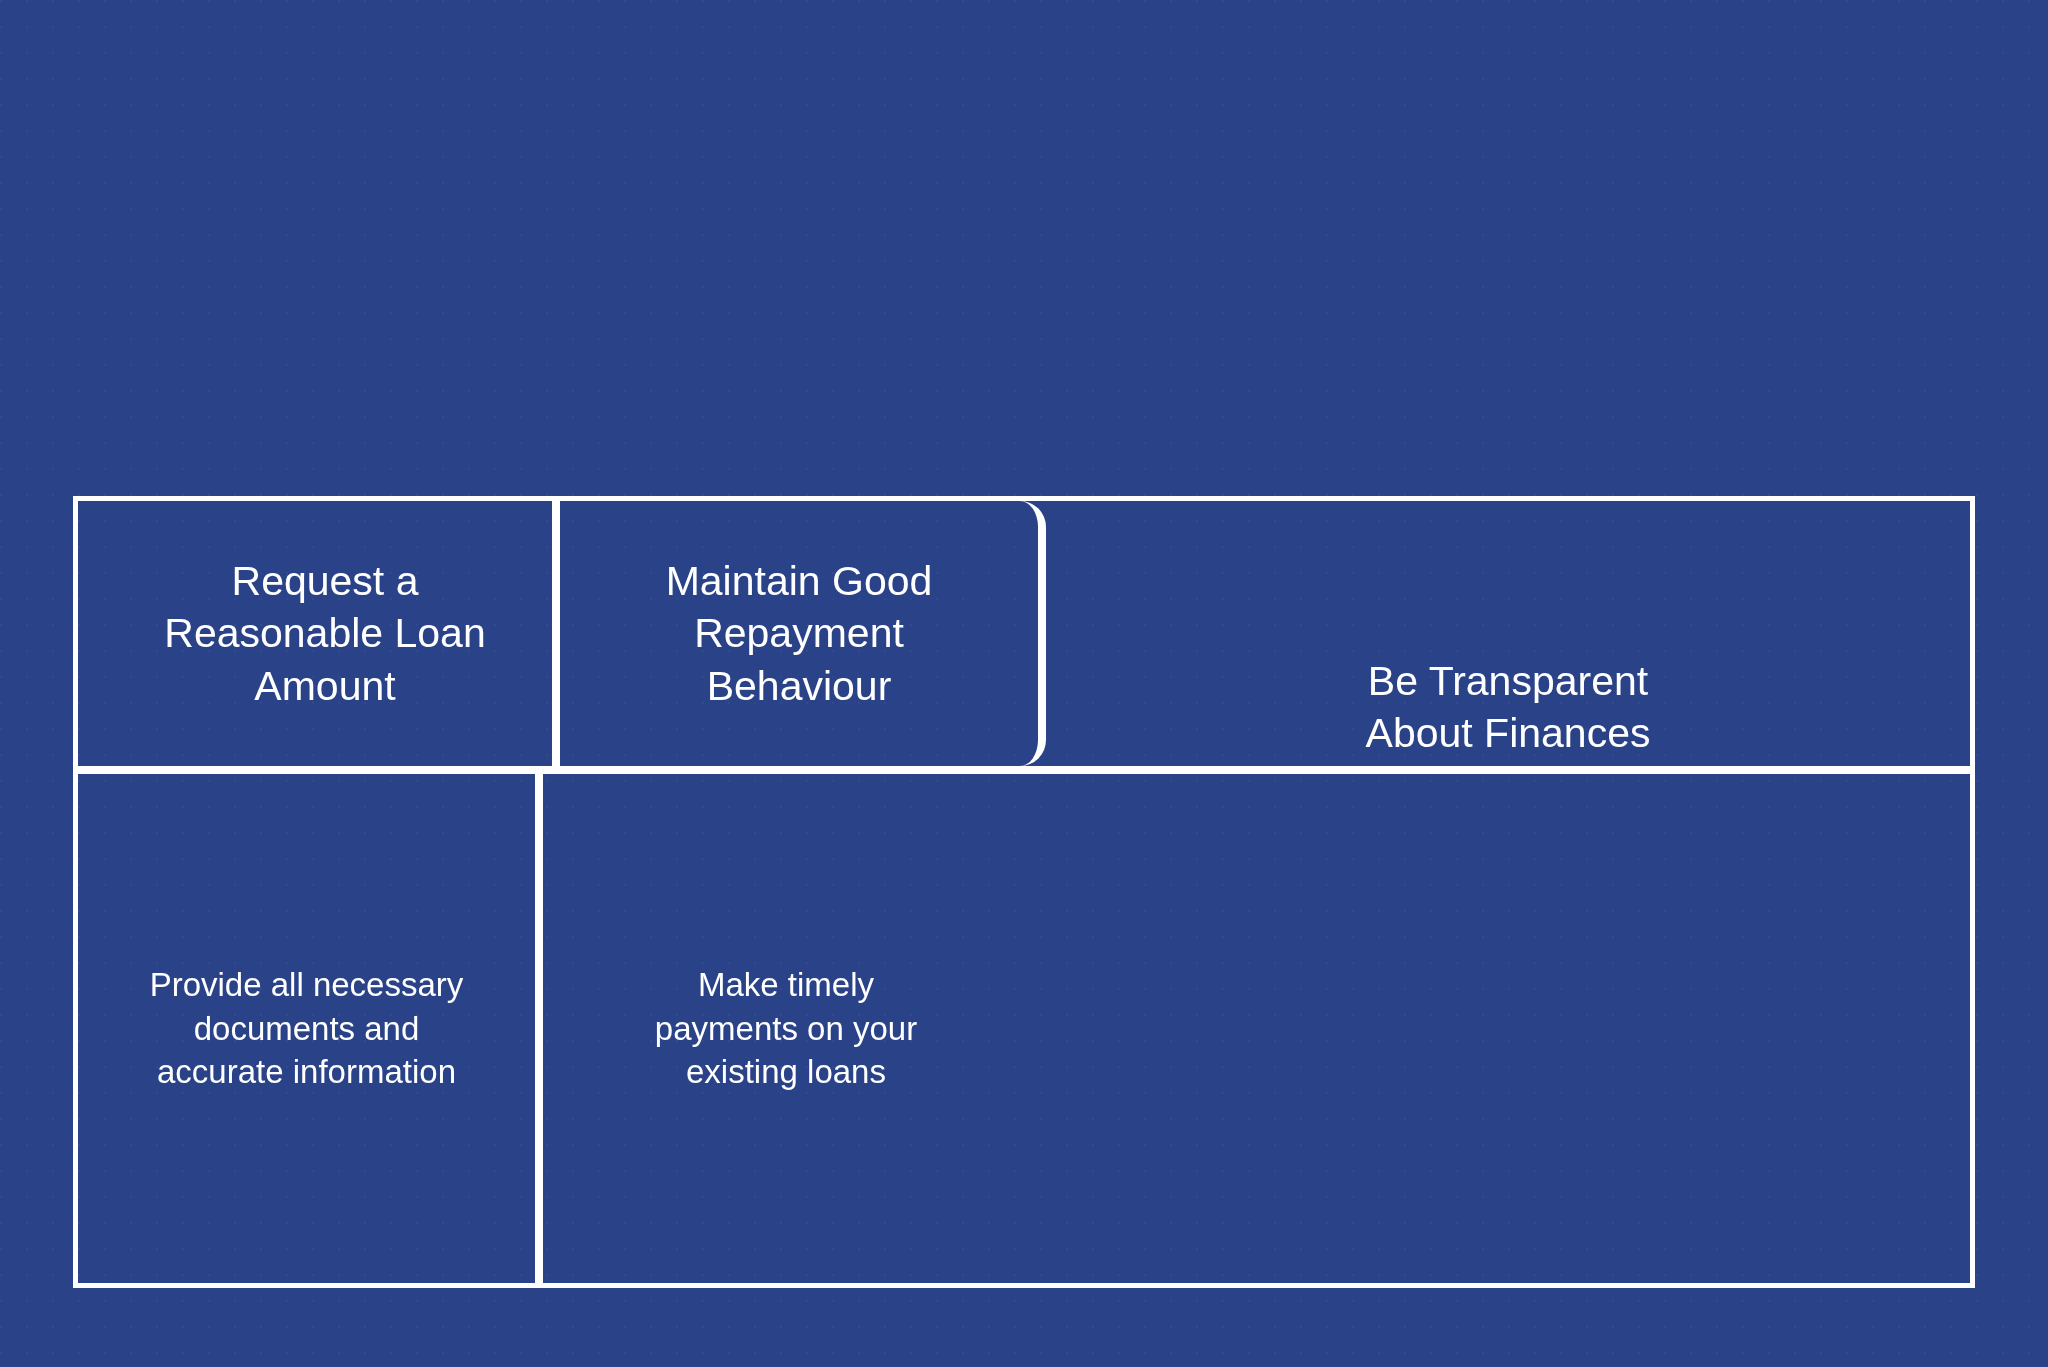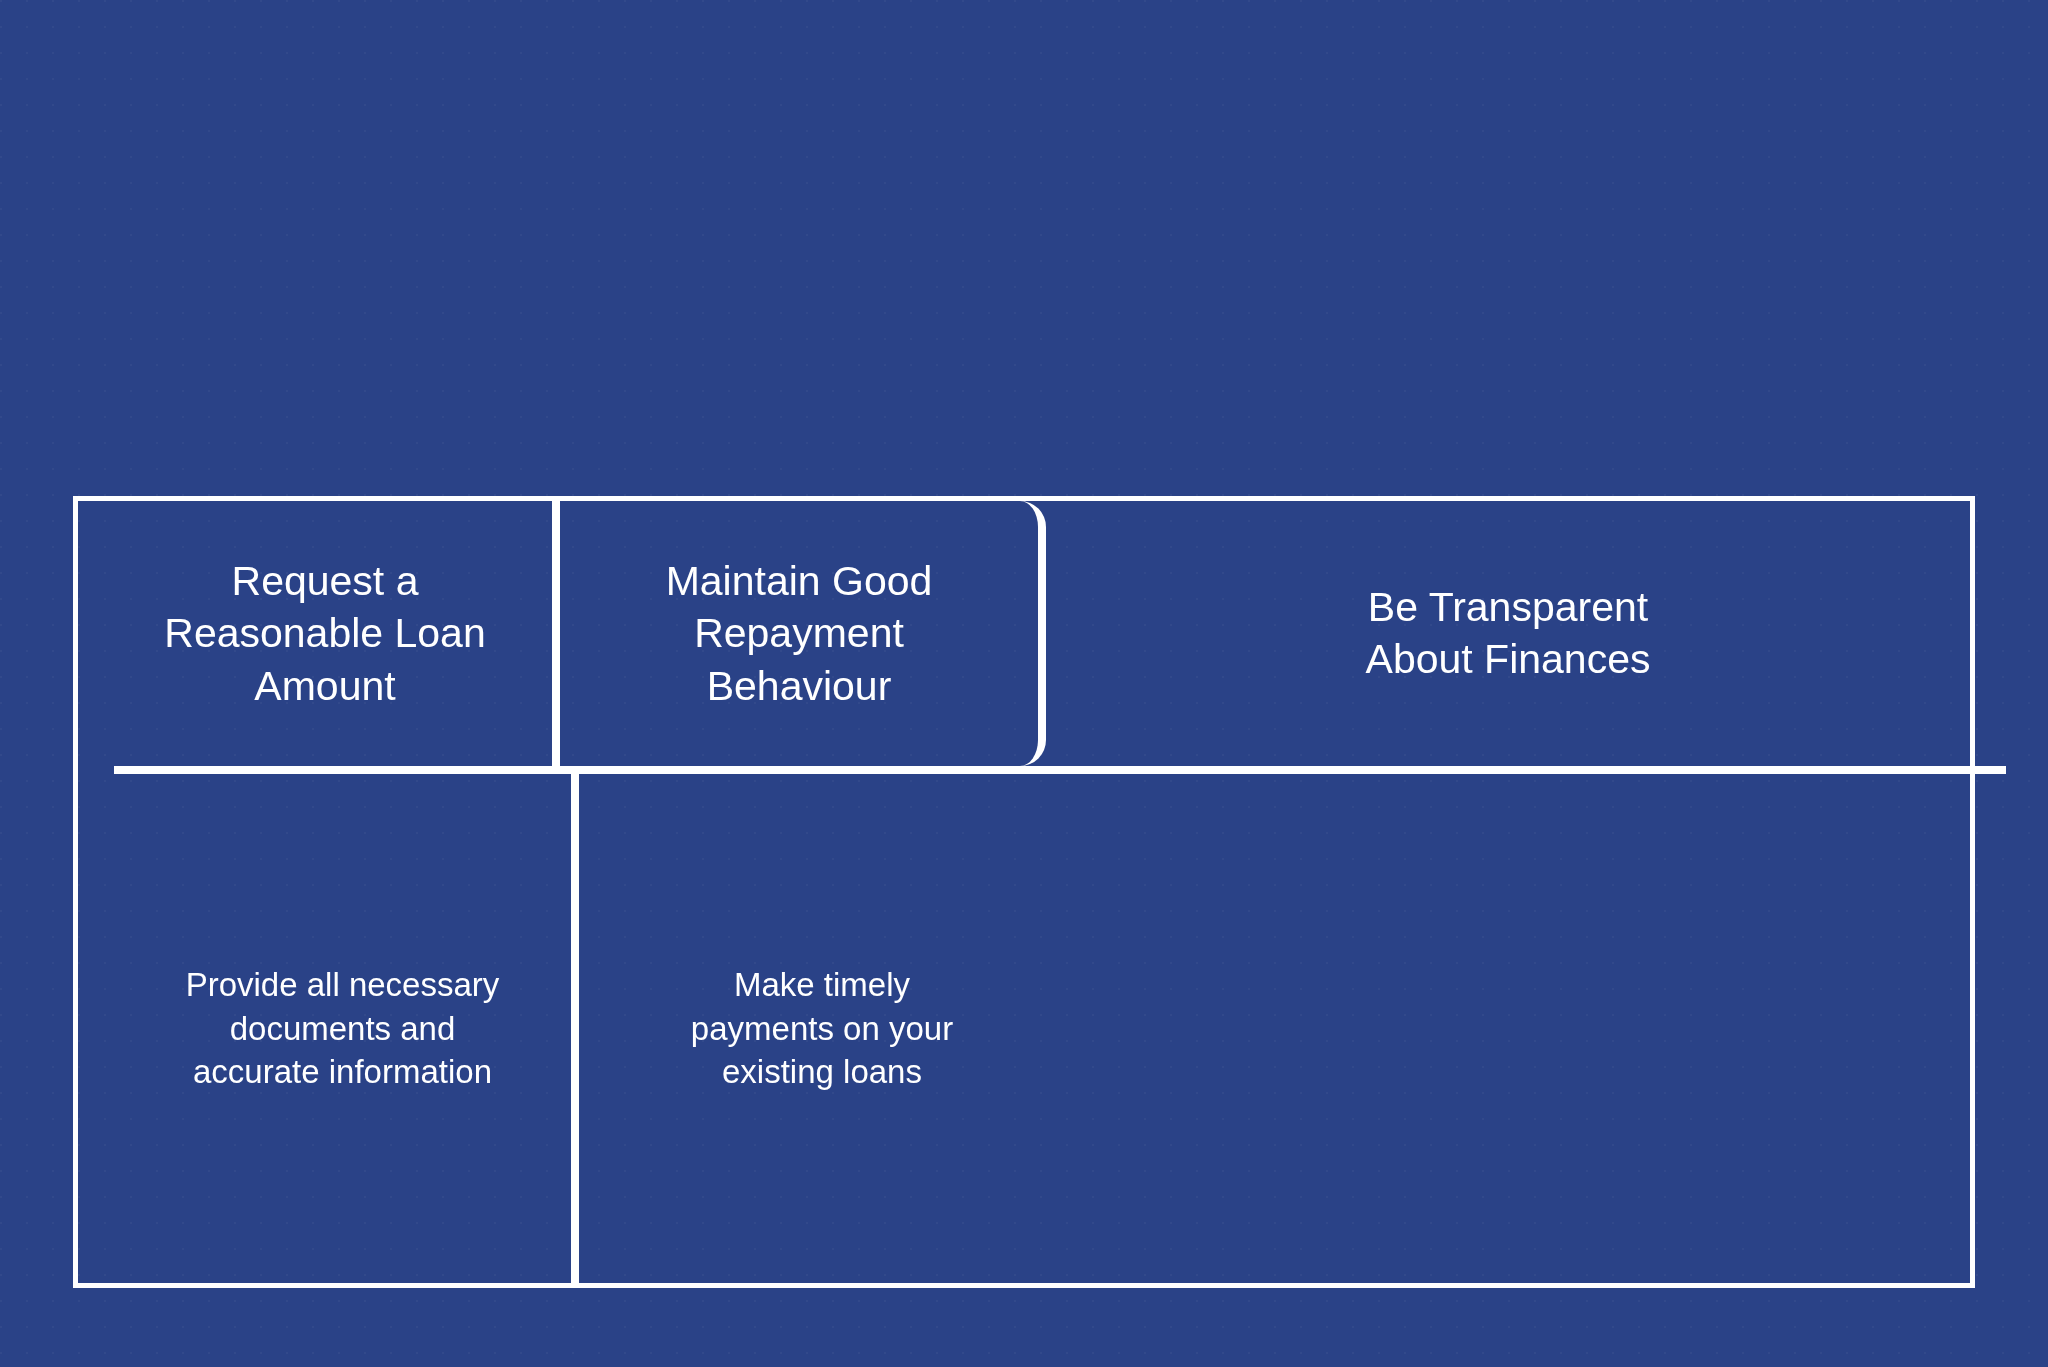--- a/index.html
+++ b/index.html
@@ -121,38 +121,38 @@
     flex-direction: column;
   }
 
   .table-row {
     display: flex;
     flex-direction: row;
     width: 100%;
     box-sizing: border-box;
   }
   #row-headers { height: 288px; }
-  #row-bodies  { height: 562px; border-top: 8px solid #ffffff; margin-left: 36px; }
+  #row-bodies  { height: 562px; border-top: 8px solid #ffffff; }
 
   .cell {
     box-sizing: border-box;
     display: flex;
     align-items: center;
     justify-content: center;
     text-align: center;
     color: #ffffff;
     padding: 6px 16px;
     border-right: 8px solid #ffffff;
   }
   .cell:last-child { border-right: none; }
 
   .col-0 { width: 465px; }
   .col-1 { width: 482px; padding-left: 36px; }
   .col-2 { width: 486px; border-radius: 26px; }
-  .col-3 { flex: 1 1 auto; }
+  .col-3 { flex: 1 1 auto; align-items: flex-end; }
 
   .cell-inner {
     width: 100%;
     white-space: pre-line;
   }
 
   .header-cell .cell-inner {
     font-size: 41px;
     line-height: 1.28;
     font-weight: 400;

